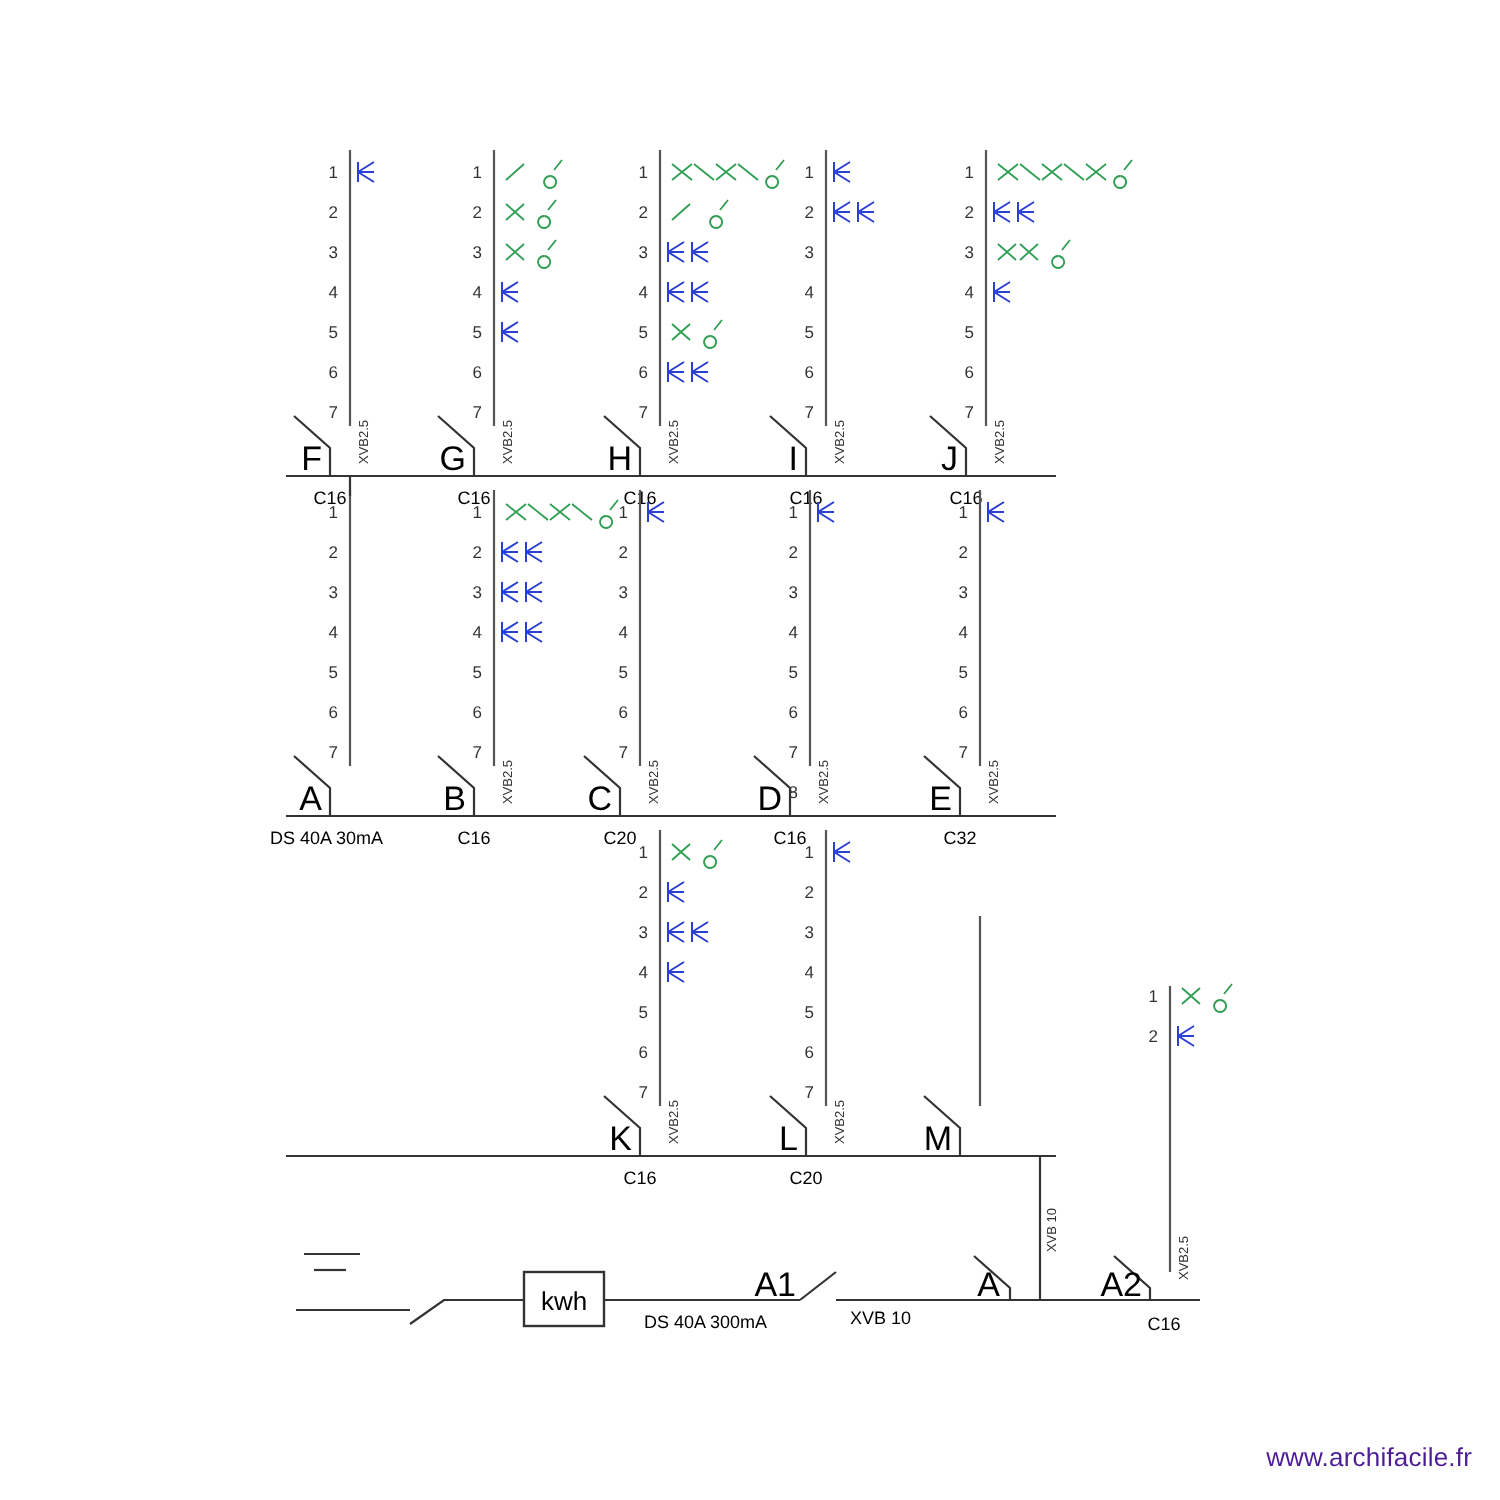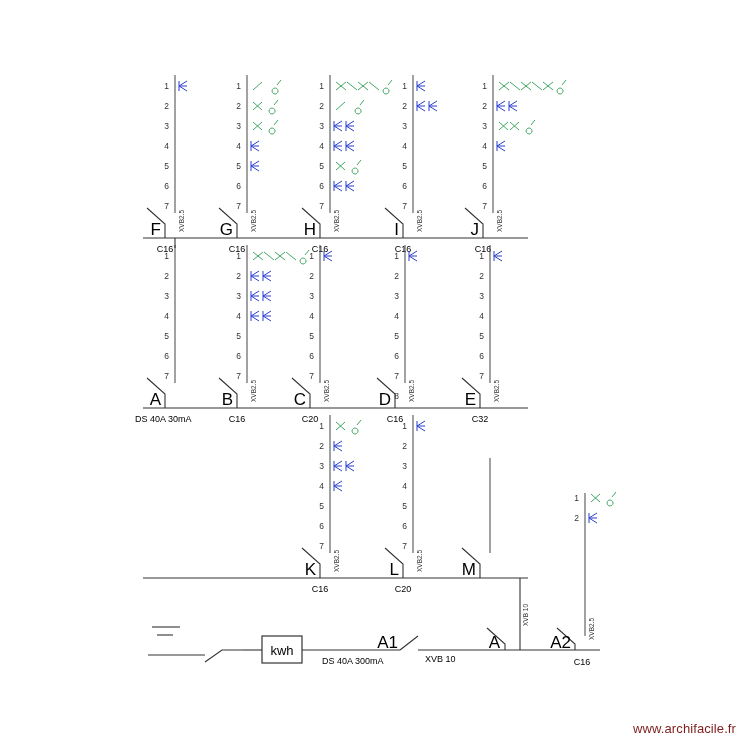--- a/index.html
+++ b/index.html
@@ -9,21 +9,21 @@
     font-family:"Liberation Sans", sans-serif;
     position:relative;
     overflow:hidden;
   }
   #stage{position:absolute;left:0;top:0;width:750px;height:750px;}
   svg#diagram{position:absolute;left:0;top:0;width:750px;height:750px;}
   .watermark{
     position:absolute;
     right:14px;bottom:14px;
     font-size:13px;
-    color:#7f1d1d;
+    color:#4c1d95;
     font-family:"Liberation Sans", sans-serif;
     letter-spacing:.1px;
   }
   text{font-family:"Liberation Sans", sans-serif;}
   .rownum{font-size:8.5px;fill:#333;}
   .circuitletter{font-size:17px;fill:#000;}
   .ratinglbl{font-size:9px;fill:#000;}
   .cablelbl{font-size:6.5px;fill:#333;}
   .kwhlbl{font-size:13px;fill:#000;}
   .busline{stroke:#333;stroke-width:1.1;fill:none;}

